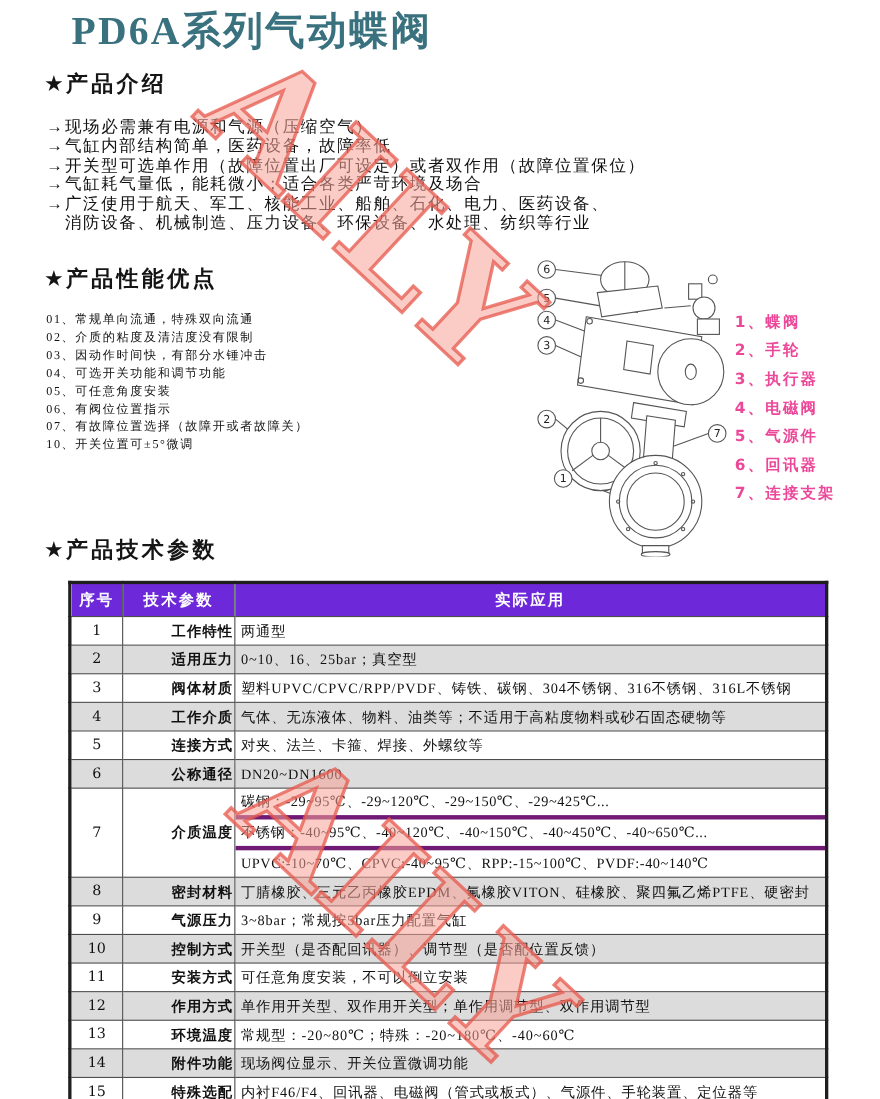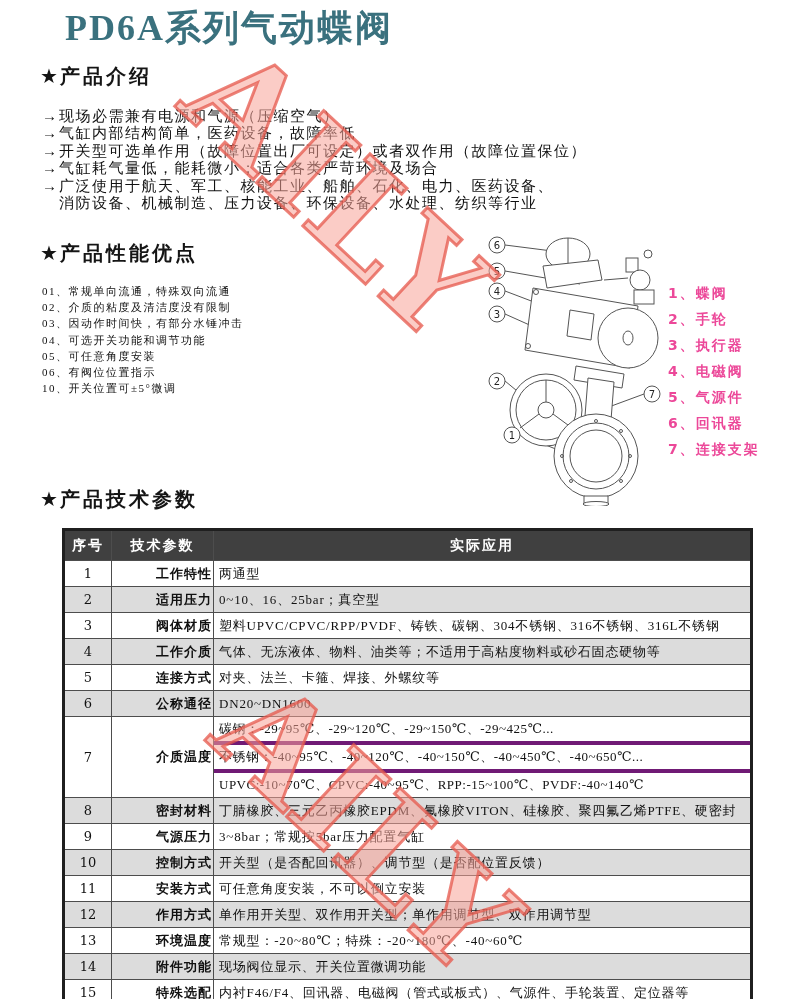--- a/index.html
+++ b/index.html
@@ -37,21 +37,21 @@
     font-weight:bold;font-size:14px;line-height:26px;letter-spacing:2px;color:#ec4899;white-space:nowrap;
   }
   
   .param-table{
     position:absolute;left:62px;top:528px;width:691px;
     border-collapse:collapse;table-layout:fixed;
     border:3px solid #1f1f1f;
   }
   .param-table th,.param-table td{border:1px solid #4d4d4d;overflow:hidden;white-space:nowrap;}
   .param-table th{
-    height:27px;background:#404040;color:#ffffff;
+    height:27px;background:#6d28d9;color:#ffffff;
     font-family:"DejaVu Sans","Liberation Sans",sans-serif;
     font-weight:bold;font-size:14px;letter-spacing:2px;
   }
   .param-table td{height:23px;font-size:13px;}
   .col-no{width:48px;}
   .col-param{width:102px;}
   .c-no{text-align:center;font-size:14px;font-family:"DejaVu Serif","Liberation Serif",serif;}
   .c-param{
     text-align:right;
     font-family:"DejaVu Sans","Liberation Sans",sans-serif;
@@ -100,20 +100,21 @@
   <div class="sec-heading" id="h-features">
     <span class="star">★</span><span>产品性能优点</span>
   </div>
   <div class="feature-list">
     <div class="feat">01、常规单向流通，特殊双向流通</div>
     <div class="feat">02、介质的粘度及清洁度没有限制</div>
     <div class="feat">03、因动作时间快，有部分水锤冲击</div>
     <div class="feat">04、可选开关功能和调节功能</div>
     <div class="feat">05、可任意角度安装</div>
     <div class="feat">06、有阀位位置指示</div>
+    <div class="feat">07、有故障位置选择（故障开或者故障关）</div>
     <div class="feat">10、开关位置可±5°微调</div>
   </div>
 
   <div class="diagram">
     <svg width="300" height="278" viewBox="0 0 300 278">
       <g stroke="#555" stroke-width="1" fill="none">
 
         <line x1="17" y1="17" x2="72" y2="24"></line>
         <line x1="17" y1="43" x2="92" y2="56"></line>
         <line x1="17" y1="63" x2="88" y2="90"></line>

